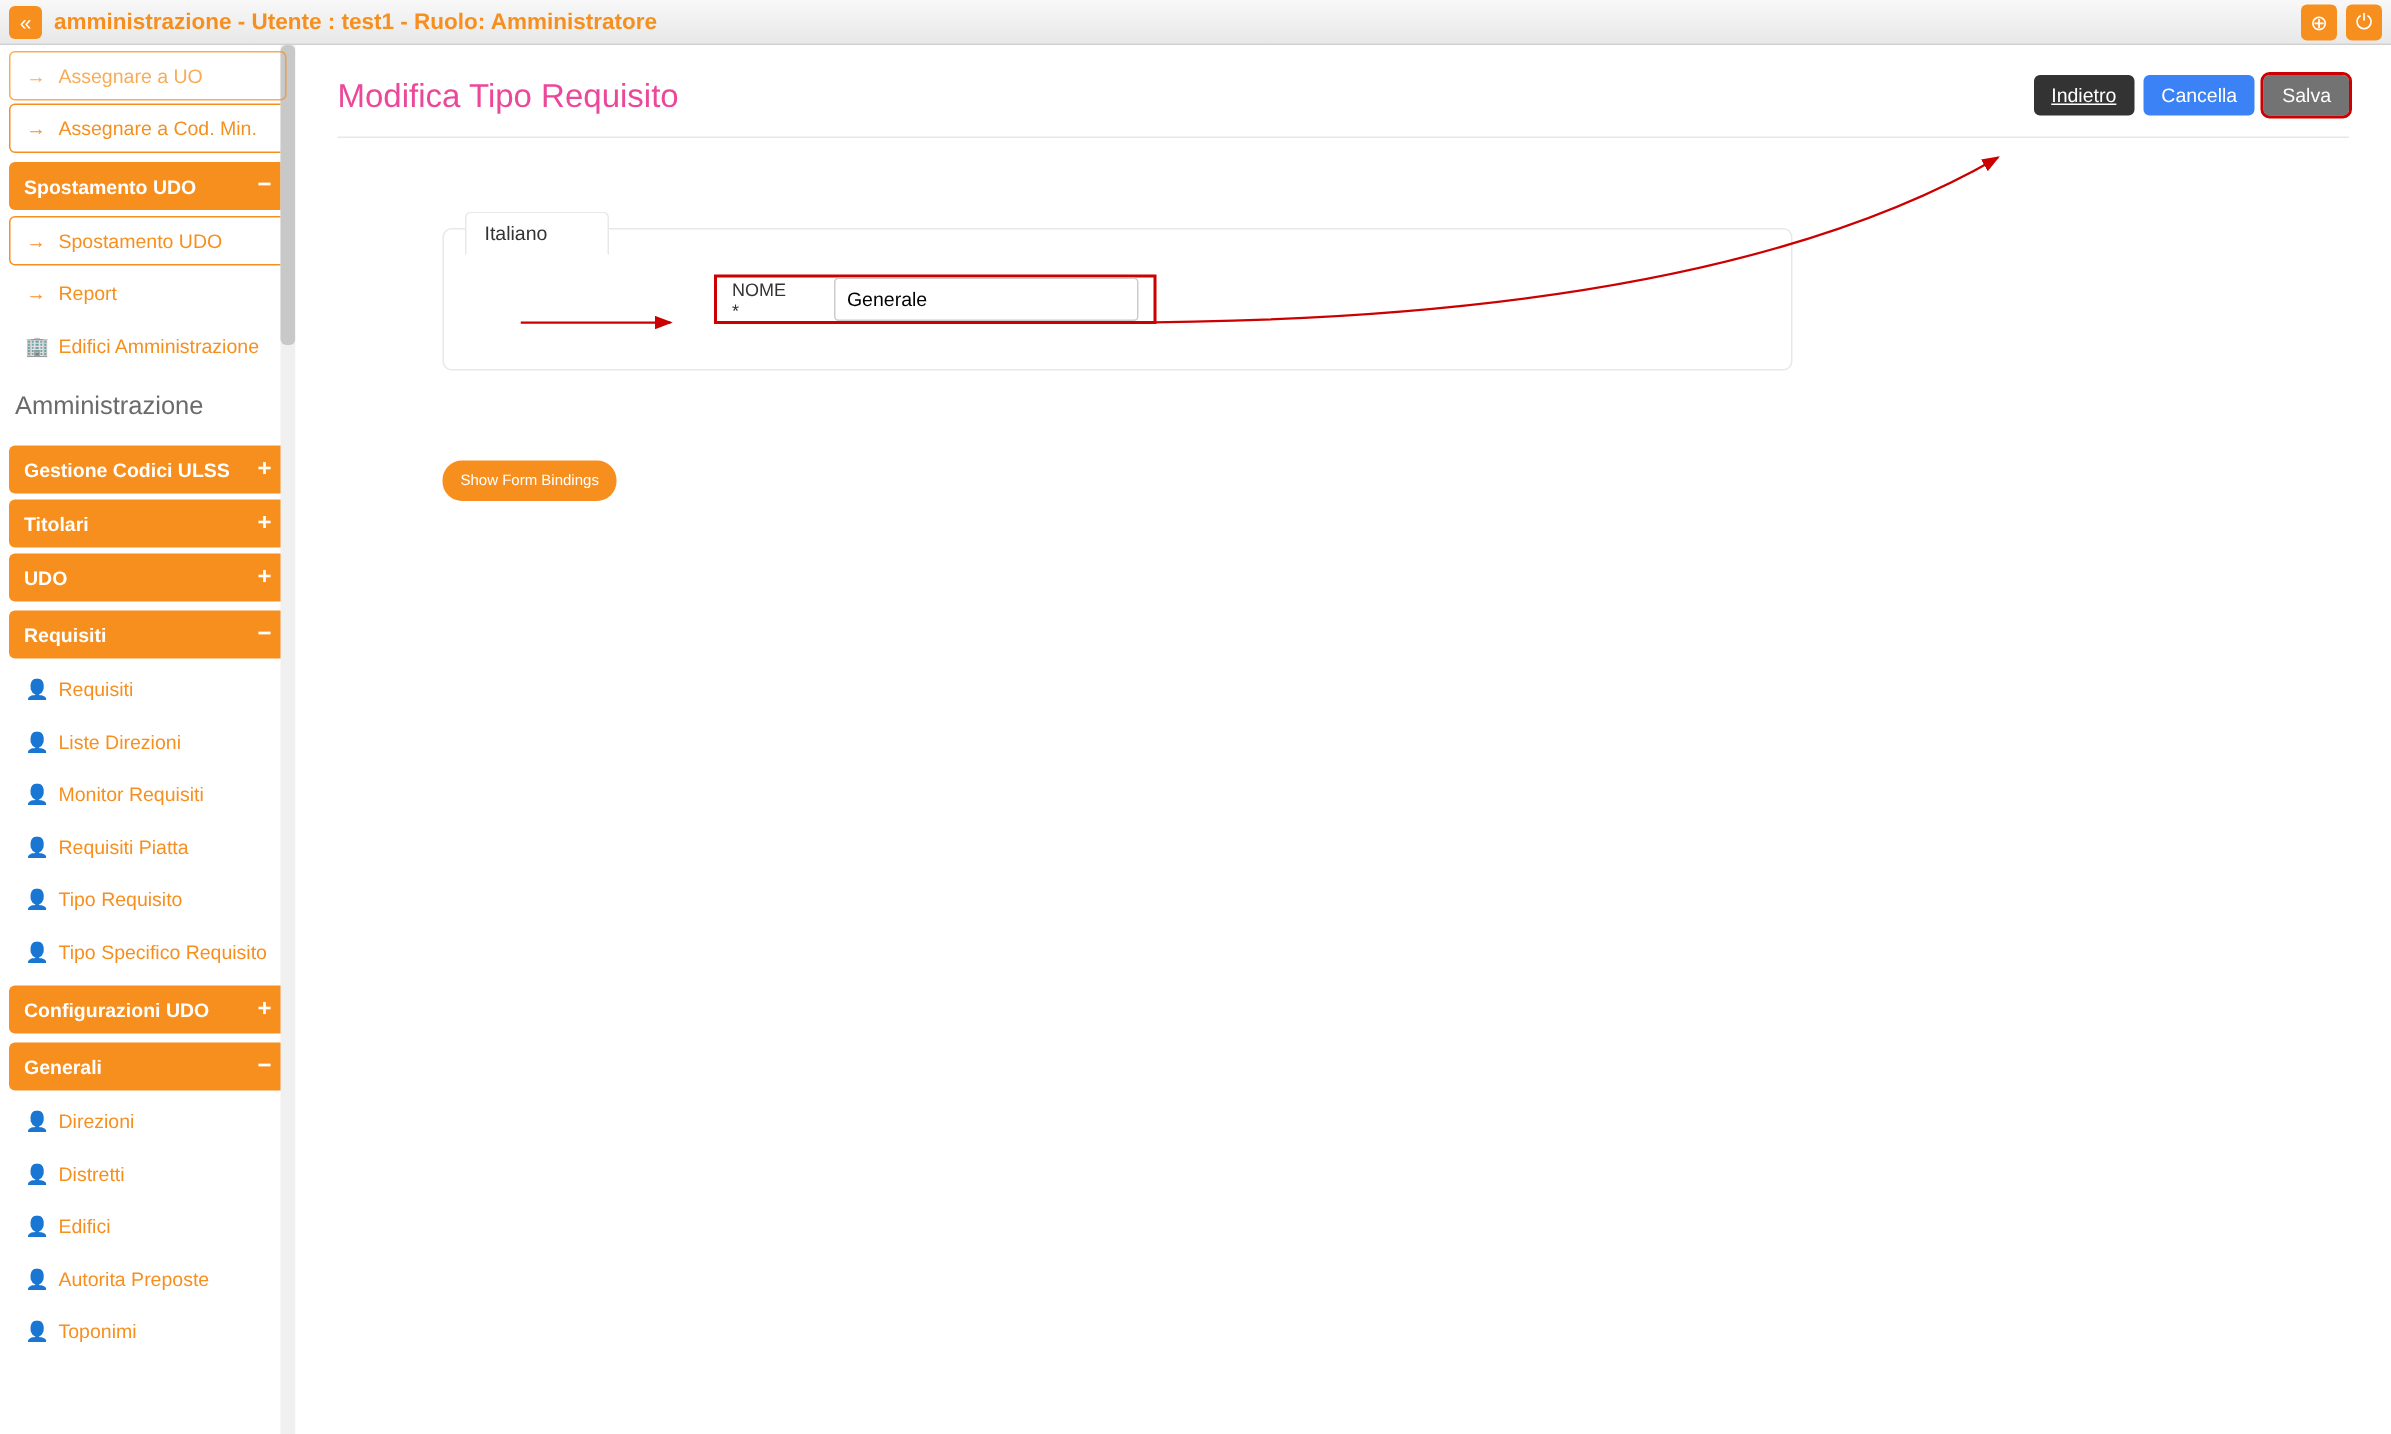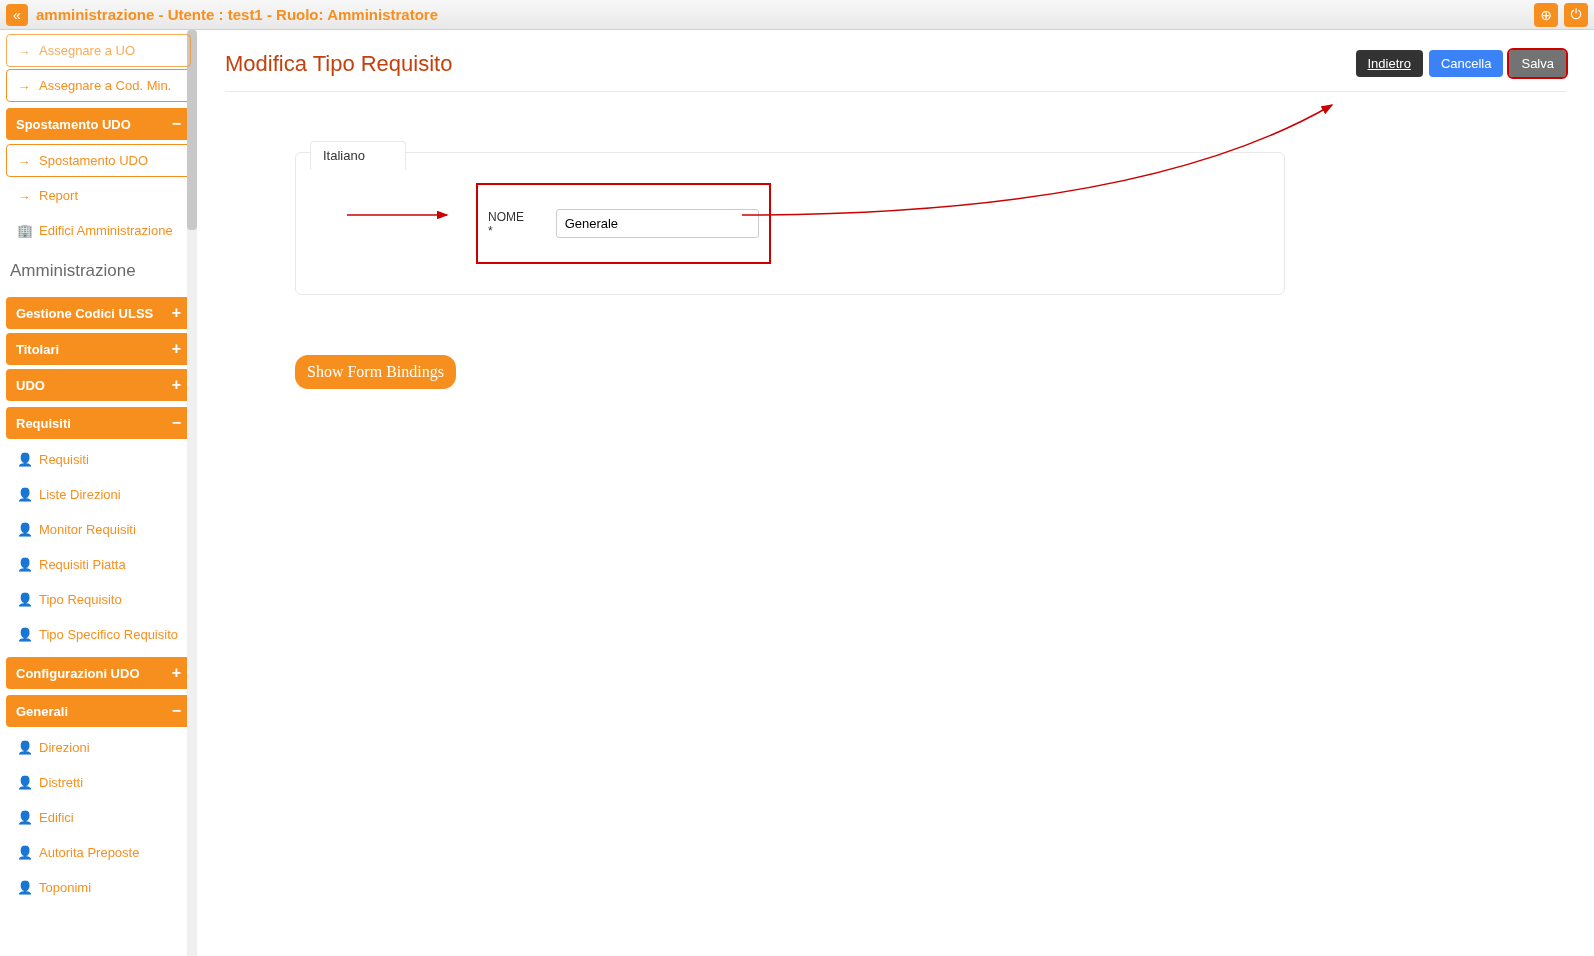--- a/index.html
+++ b/index.html
@@ -81,67 +81,67 @@
     flex: 1;
     padding: 20px 28px;
     background: #fff;
     overflow: auto;
   }
   .content-header {
     display: flex; justify-content: space-between; align-items: center;
     border-bottom: 1px solid #e8e8e8;
     padding-bottom: 14px;
   }
-  .content-title { color: #c2410c; font-size: 22px; font-weight: 400; }
+  .content-title { color: #ec4899; font-size: 22px; font-weight: 400; }
   .btn-row { display: flex; gap: 6px; }
   .btn {
     padding: 6px 12px; border-radius: 4px; color: #fff;
     font-size: 13px; cursor: pointer; border: none;
   }
   .btn-dark { background: #333; text-decoration: underline; }
   .btn-gray { background: #3b82f6; }
   .btn-orange { background: #737373; }
   .btn-orange.highlighted { outline: 2px solid #cc0000; outline-offset: 0; }
   
   .form-card {
     margin: 60px 0 0 70px;
-    width: 990px;
+    width: 900px;
     border: 1px solid #e8e8e8;
     border-radius: 6px;
     position: relative;
     padding: 30px 20px 30px 180px;
     background: #fff;
   }
   .tab-label {
     position: absolute;
     top: -12px; left: 14px;
     background: #fff;
     border: 1px solid #e8e8e8;
     border-bottom: 1px solid #fff;
     border-radius: 4px 4px 0 0;
     padding: 6px 40px 6px 12px;
     font-size: 13px; color: #333;
   }
   .form-row {
     border: 2px solid #cc0000;
-    padding: 24px 10px;
+    padding: 0 10px;
     display: flex; align-items: center; gap: 24px;
     width: 295px;
   }
   .form-label { font-size: 12px; color: #333; }
   .form-input {
     border: 1px solid #ccc; border-radius: 3px;
     padding: 6px 8px; font-size: 13px; width: 205px;
   }
   
   .show-bindings {
     margin-top: 60px; margin-left: 70px;
     background: #F78F1E; color: #fff;
     padding: 8px 12px; border: none; border-radius: 13px;
-    font-size: 16px; cursor: pointer; font-family: Liberation Serif, serif;
+    font-size: 10px; cursor: pointer;
   }
   
   .annotation-svg {
     position: absolute; pointer-events: none;
   }
 </style>
 </head>
 <body>
 
 <div class="header">

